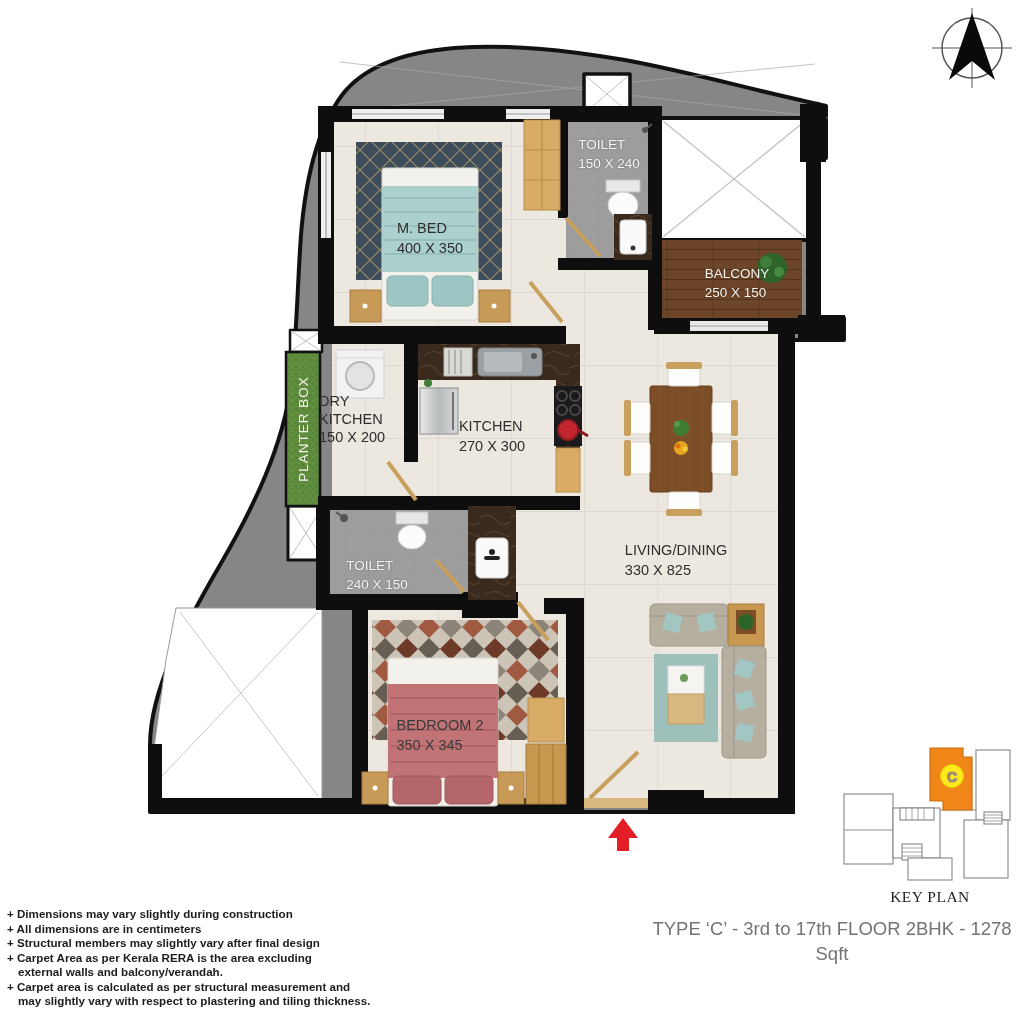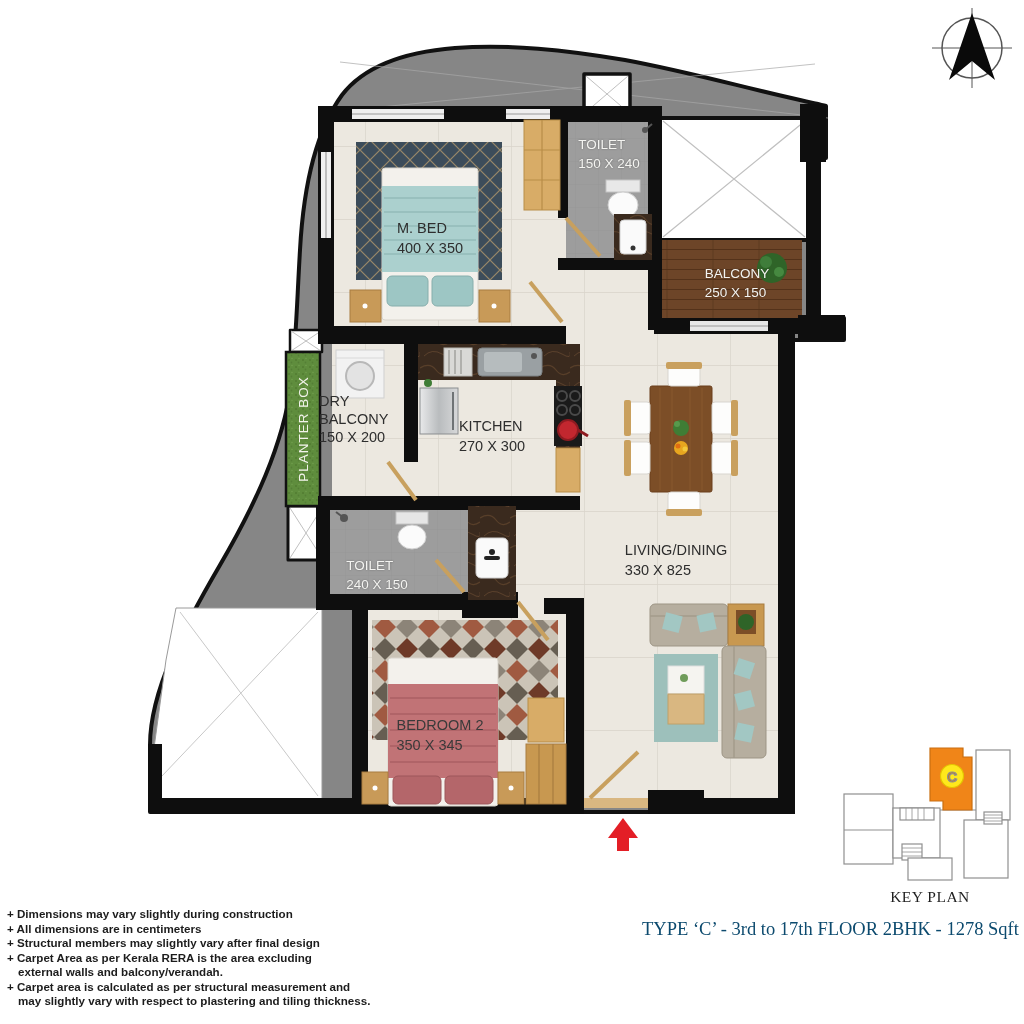--- a/index.html
+++ b/index.html
@@ -8,22 +8,22 @@
   svg.plan{position:absolute;left:0;top:0;}
   .lbl{position:absolute;transform:translate(-50%,-50%);text-align:left;color:#2e2e2e;
        font-size:14.5px;line-height:1.4;white-space:nowrap;}
   .lbl.light{color:#f4f4f1;text-shadow:0 0 2px rgba(0,0,0,.35);}
   .lbl.wrap{white-space:normal;width:88px;line-height:1.25;}
   .vlabel{position:absolute;transform:translate(-50%,-50%) rotate(-90deg);color:#f2f3ea;
           font-size:13.5px;letter-spacing:1px;white-space:nowrap;}
   .notes{position:absolute;left:7px;top:907px;font-size:11.6px;font-weight:bold;color:#1c1c1c;
          line-height:14.5px;}
   .notes .cont{padding-left:11px;}
-  .title{position:absolute;left:642px;top:917px;width:380px;font-size:18.5px;
-         color:#0c4a6e;line-height:24.5px;font-family:Liberation Serif, serif;}
+  .title{position:absolute;left:642px;top:917px;width:380px;text-align:center;font-size:18.5px;
+         color:#737373;line-height:24.5px;}
   .keyplan-caption{position:absolute;left:930px;top:888px;transform:translateX(-50%);
          font-family:"Liberation Serif",serif;font-size:15.5px;color:#1f1f1f;letter-spacing:.5px;}
 </style>
 </head>
 <body>
 
 <div class="canvas">
 
 <svg class="plan" width="1024" height="1024" viewBox="0 0 1024 1024">
   <defs>
@@ -318,21 +318,21 @@
 <div class="lbl light" style="left:609px;top:155px;font-size:13.5px">
   <div>TOILET</div>
   <div>150 X 240</div>
 </div>
 <div class="lbl light" style="left:737px;top:284px;font-size:13.5px">
   <div>BALCONY</div>
   <div>250 X 150</div>
 </div>
 <div class="vlabel" style="left:303px;top:429px">PLANTER BOX</div>
 <div class="lbl wrap" style="left:363px;top:419px">
-  <div>DRY BALCONY</div>
+  <div>DRY KITCHEN</div>
   <div>150 X 200</div>
 </div>
 <div class="lbl" style="left:492px;top:436px">
   <div>KITCHEN</div>
   <div>270 X 300</div>
 </div>
 <div class="lbl light" style="left:377px;top:576px;font-size:13.5px">
   <div>TOILET</div>
   <div>240 X 150</div>
 </div>

